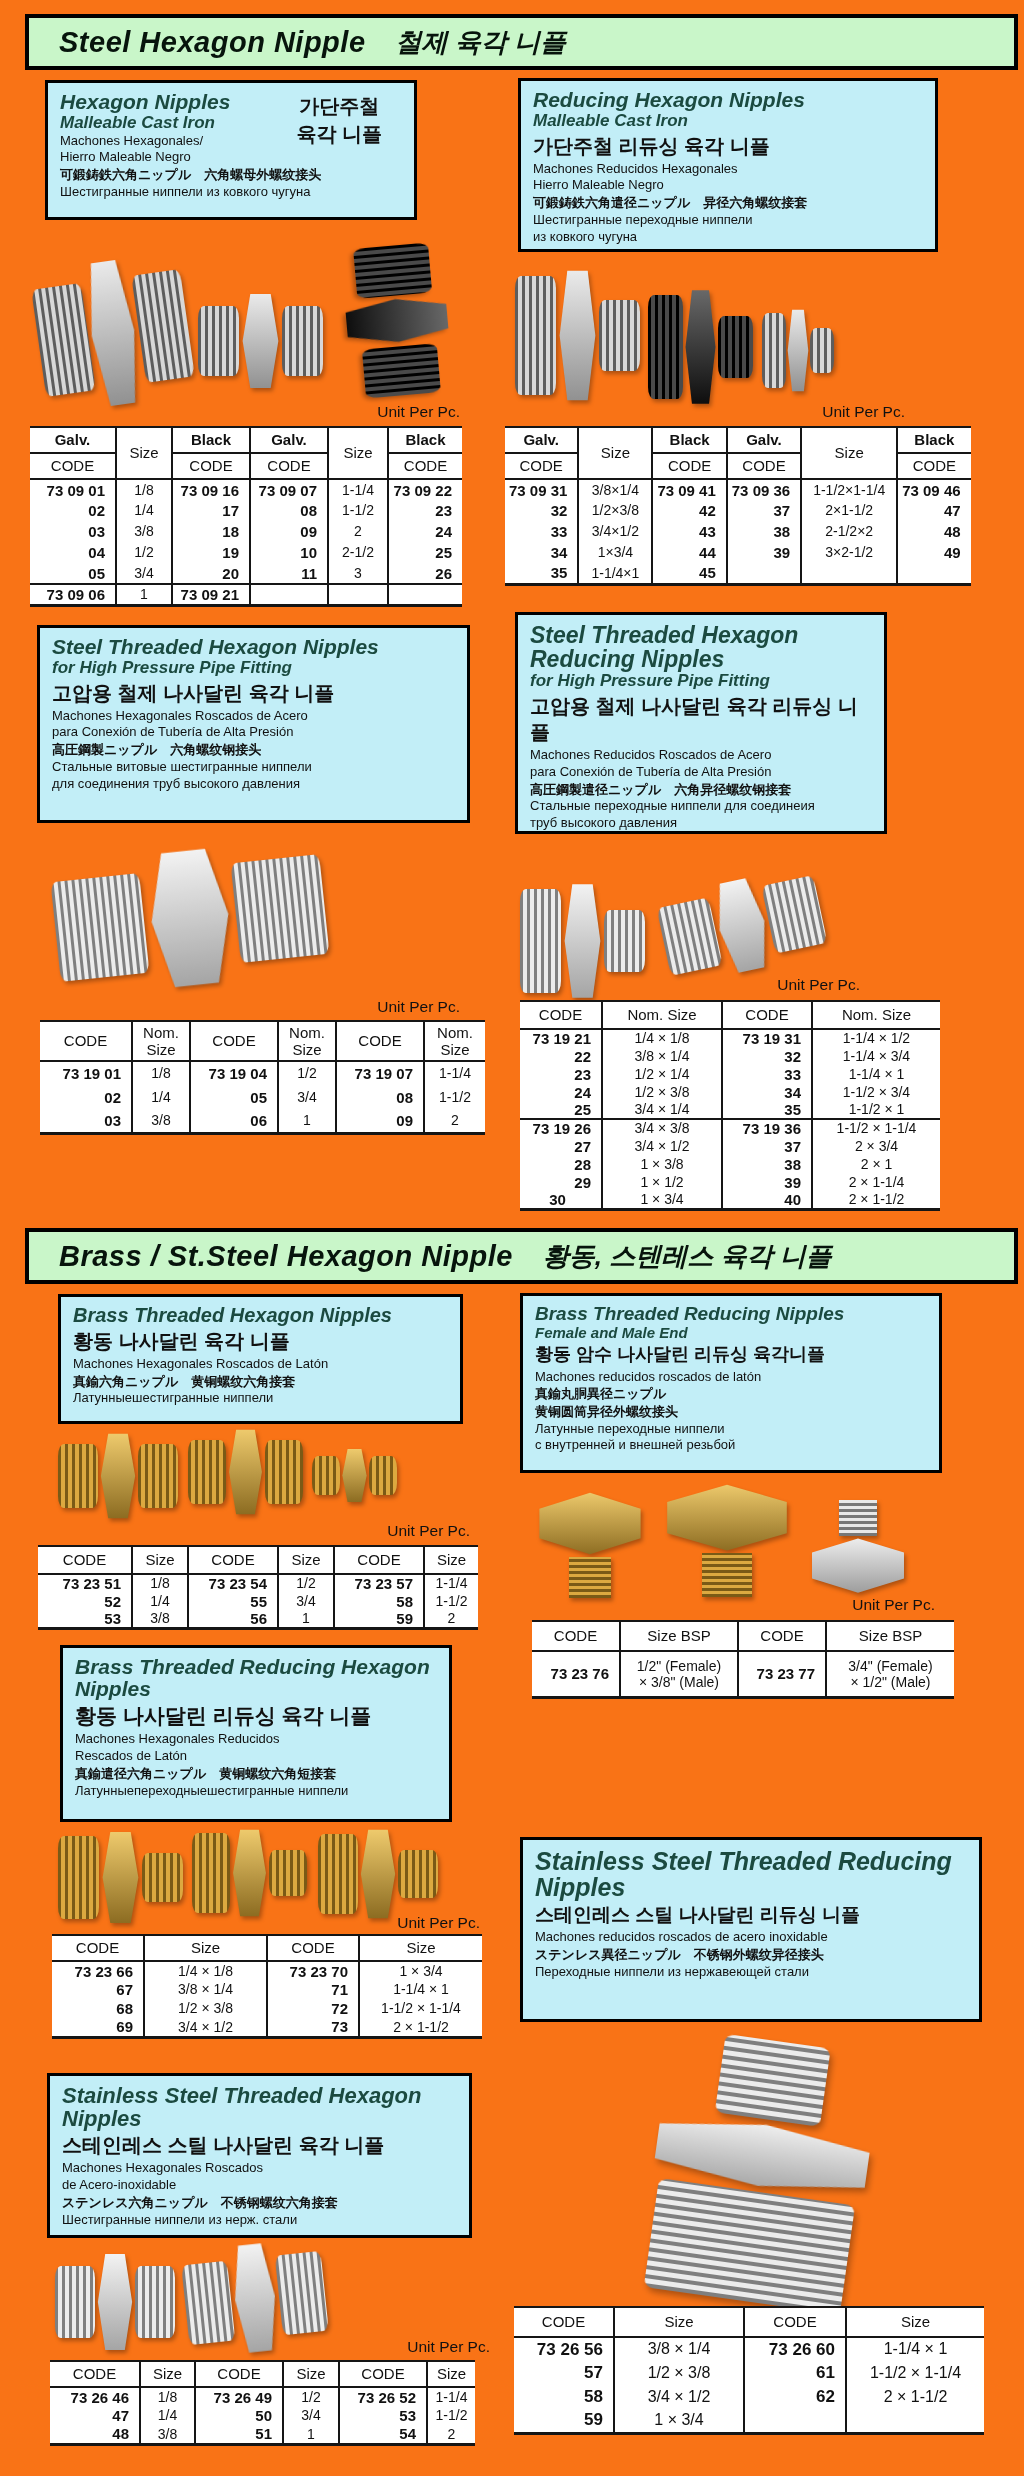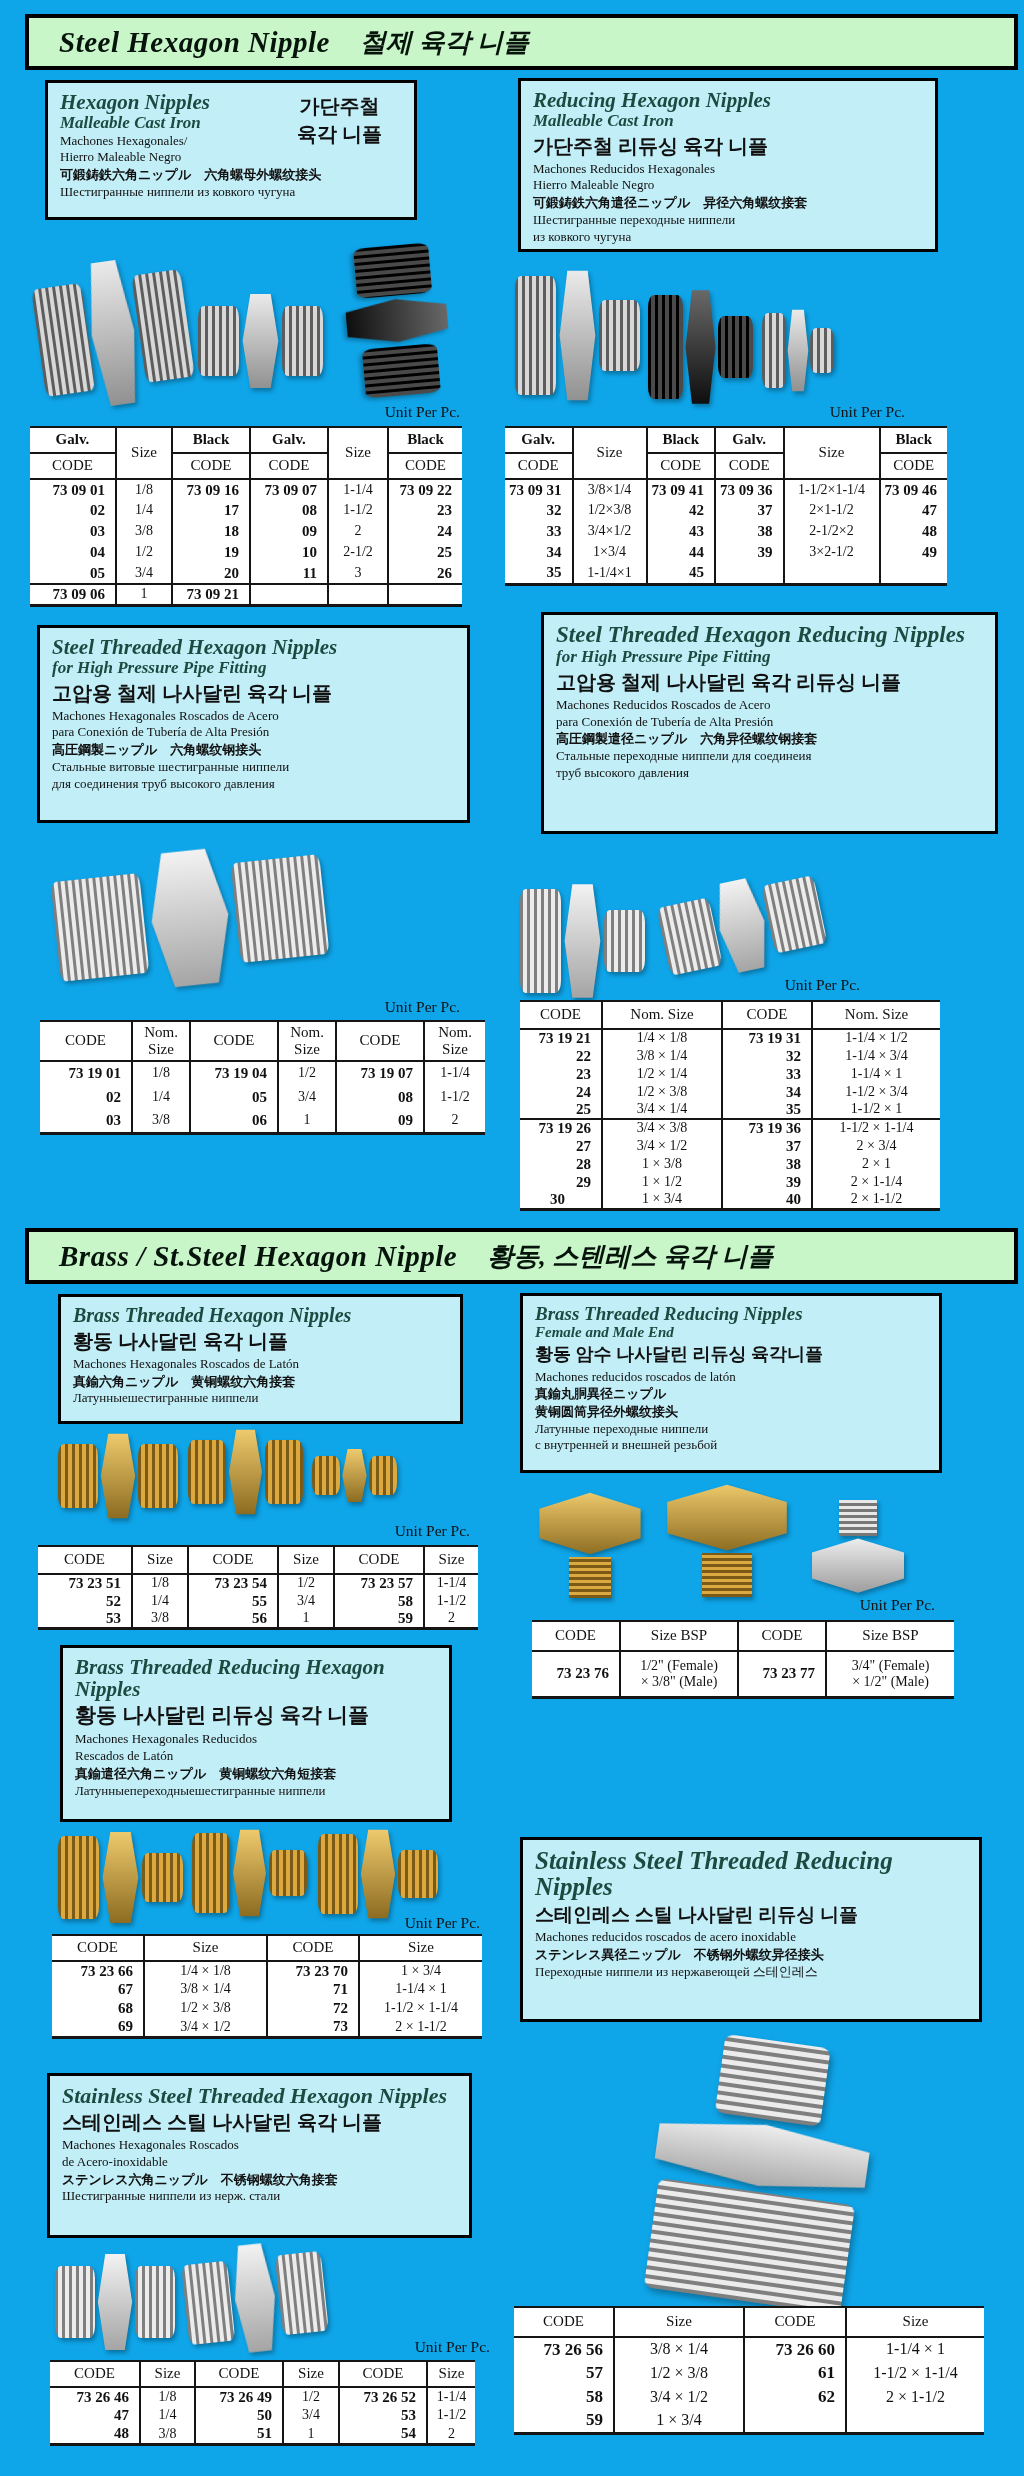--- a/index.html
+++ b/index.html
@@ -1,17 +1,17 @@
 <!DOCTYPE html>
 <html><head>
 <meta charset="utf-8">
 <style>
   html,body{margin:0;padding:0;background:#ffffff;}
   body{font-family:"Liberation Sans","DejaVu Sans",sans-serif;color:#111;}
-  #page{position:relative;width:1024px;height:2476px;background:#0ea5e9;overflow:hidden;font-family:Liberation Serif, serif;}
+  #page{position:relative;width:1024px;height:2476px;background:#f97316;overflow:hidden;}
 
   
   .band{position:absolute;left:25px;width:955px;height:48px;background:#c9f6c9;
         border:4px solid #000;display:flex;align-items:center;gap:30px;padding-left:30px;}
   .band .en{font-style:italic;font-weight:bold;font-size:29px;color:#07140c;letter-spacing:.5px;white-space:nowrap;}
   .band .ko{font-style:italic;font-weight:bold;font-size:26px;color:#07140c;white-space:nowrap;}
 
   
   .ibox{position:absolute;background:#c2eef7;border:3px solid #000;padding:8px 12px;box-sizing:border-box;overflow:hidden;}
   .t1{color:#1b4a40;font-weight:bold;font-style:italic;font-size:21px;line-height:1.05;}
@@ -290,21 +290,21 @@
     <div class="t1">Steel Threaded Hexagon Nipples</div>
     <div class="t2">for High Pressure Pipe Fitting</div>
     <div class="kbig">고압용 철제 나사달린 육각 니플</div>
     <div class="sm">Machones Hexagonales Roscados de Acero</div>
     <div class="sm">para Conexión de Tubería de Alta Presión</div>
     <div class="smb">高圧鋼製ニップル　六角螺纹钢接头</div>
     <div class="sm">Стальные витовые шестигранные ниппели</div>
     <div class="sm">для соединения труб высокого давления</div>
   </div>
 
-  <div class="ibox" style="left:541px;top:612px;width:457px;height:222px;">
+  <div class="ibox" style="left:515px;top:612px;width:372px;height:222px;">
     <div class="t1" style="font-size:23px;">Steel Threaded Hexagon Reducing Nipples</div>
     <div class="t2">for High Pressure Pipe Fitting</div>
     <div class="kbig">고압용 철제 나사달린 육각 리듀싱 니플</div>
     <div class="sm">Machones Reducidos Roscados de Acero</div>
     <div class="sm">para Conexión de Tubería de Alta Presión</div>
     <div class="smb">高圧鋼製遣径ニップル　六角异径螺纹钢接套</div>
     <div class="sm">Стальные переходные ниппели для соединеия</div>
     <div class="sm">труб  высокого давления</div>
   </div>
 
@@ -661,21 +661,21 @@
           </tr>
         </tbody>
       </table>
     </div>
 
   <div class="ibox" style="left:520px;top:1837px;width:462px;height:185px;">
     <div class="t1 big">Stainless Steel Threaded Reducing Nipples</div>
     <div class="kbig" style="font-size:19px;">스테인레스 스틸 나사달린 리듀싱 니플</div>
     <div class="sm">Machones reducidos roscados de acero  inoxidable</div>
     <div class="smb">ステンレス異径ニップル　不锈钢外螺纹异径接头</div>
-    <div class="sm">Переходные ниппели из нержавеющей 스테인레스</div>
+    <div class="sm">Переходные ниппели из нержавеющей стали</div>
   </div>
 
   <div class="ibox" style="left:47px;top:2073px;width:425px;height:165px;">
     <div class="t1" style="font-size:22px;">Stainless Steel Threaded Hexagon Nipples</div>
     <div class="kbig">스테인레스 스틸 나사달린 육각 니플</div>
     <div class="sm">Machones Hexagonales Roscados</div>
     <div class="sm">de Acero-inoxidable</div>
     <div class="smb">ステンレス六角ニップル　不锈钢螺纹六角接套</div>
     <div class="sm">Шестигранные ниппели из нерж. стали</div>
   </div>

